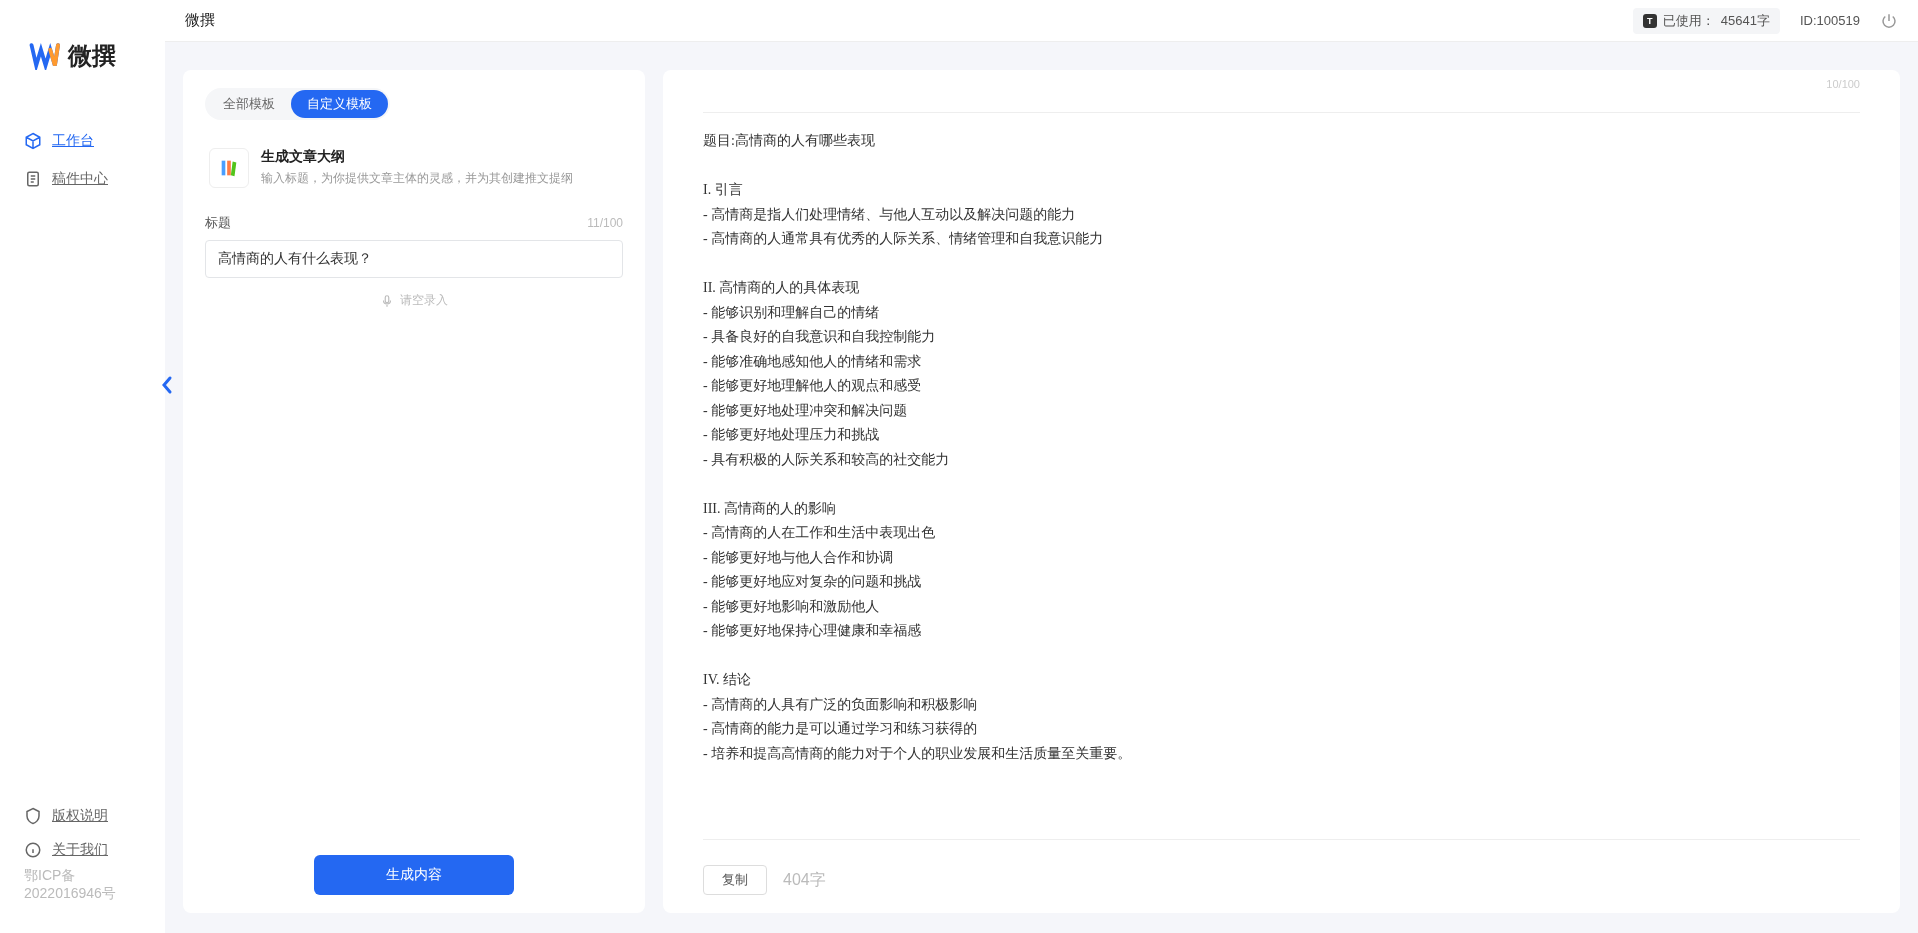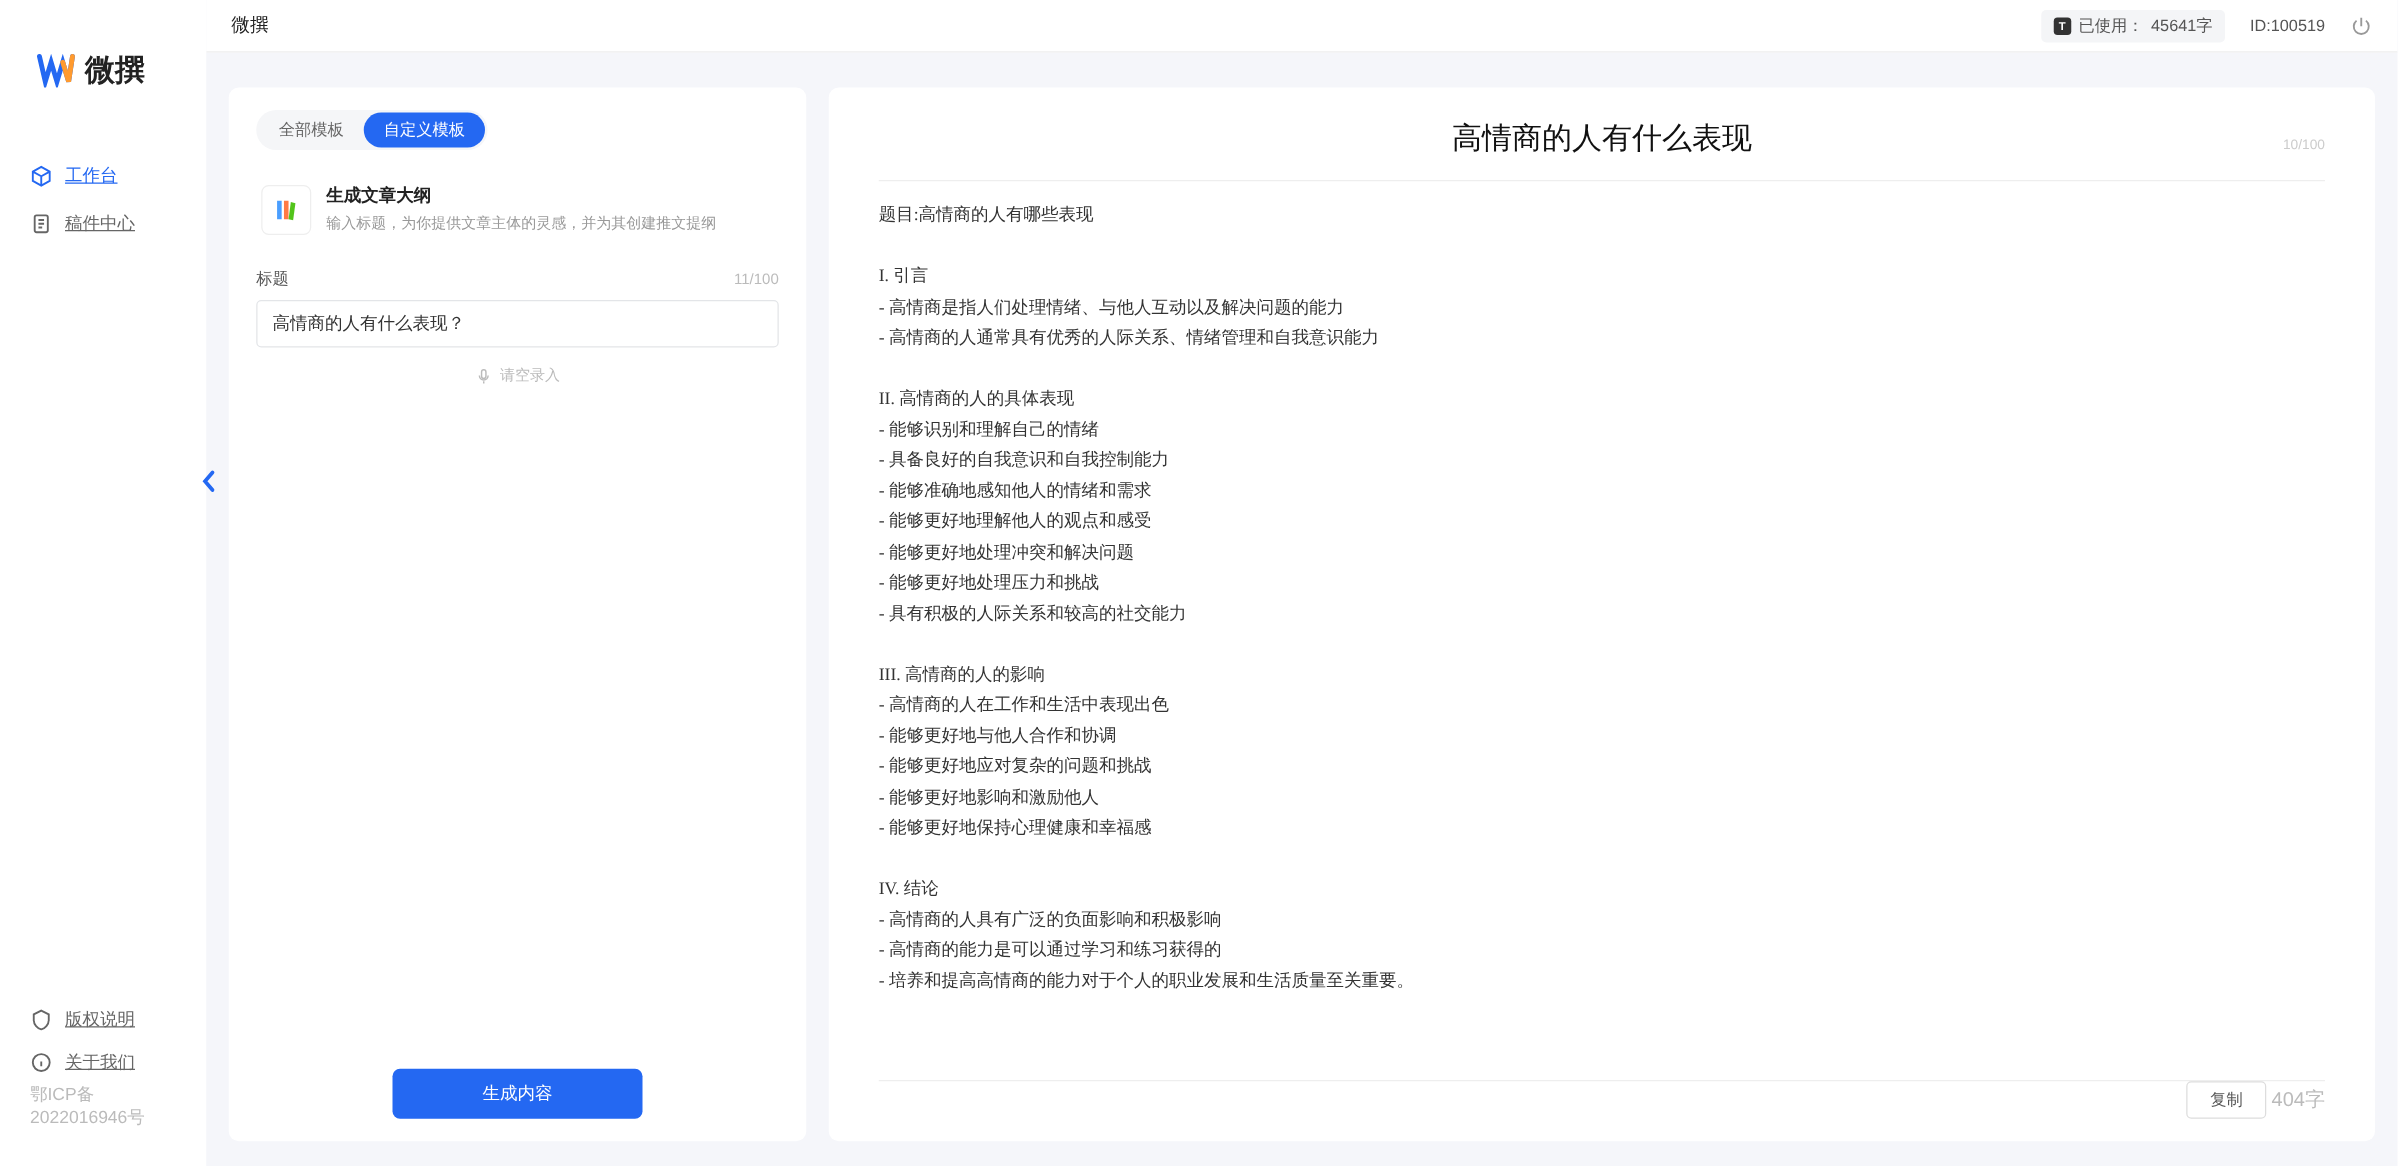--- a/index.html
+++ b/index.html
@@ -46,21 +46,21 @@
     .voice-icon { width: 14px; height: 14px; }
     .spacer { flex: 1; }
     .generate-btn { width: 200px; align-self: center; padding: 11px 0; background: #2468f2; color: #fff; border: none; border-radius: 6px; font-size: 14px; cursor: pointer; }
     
     .panel-right { flex: 1; background: #fff; border-radius: 8px; display: flex; flex-direction: column; padding: 24px 40px 18px; }
     .output-header { position: relative; text-align: center; padding-bottom: 18px; }
     .output-title { font-size: 24px; font-family: "SimSun", serif; color: #111; }
     .output-count { position: absolute; right: 0; bottom: 22px; font-size: 11px; color: #ccc; }
     .output-hr { border: none; border-top: 1px solid #eee; margin-bottom: 16px; }
     .output-body { flex: 1; font-size: 14px; line-height: 1.75; color: #333; white-space: pre-wrap; overflow-y: auto; font-family: "SimSun","Microsoft YaHei",serif; }
-    .output-footer { display: flex; justify-content: flex-end; align-items: center; gap: 4px; padding-top: 0; border-top: 1px solid #eee; }
+    .output-footer { display: flex; align-items: center; gap: 16px; padding-top: 25px; border-top: 1px solid #eee; }
     .copy-btn { padding: 5px 18px; border: 1px solid #ddd; background: #fff; border-radius: 4px; font-size: 13px; color: #555; cursor: pointer; }
     .word-count { font-size: 16px; color: #bbb; }
   </style>
 </head>
 <body>
 
 <div class="sidebar">
   <div class="logo">
     <svg class="logo-icon" viewBox="0 0 40 36">
         <path d="M4 4 L10 30 L16 10 L22 30 L28 10 L34 30 L38 4" stroke="#2468f2" stroke-width="5" fill="none" stroke-linecap="round"></path>
@@ -153,21 +153,20 @@
             <path d="M6 11a6 6 0 0 0 12 0M12 19v3"></path>
           </svg>
         <span>请空录入</span>
       </div>
       <div class="spacer"></div>
       <button class="generate-btn">生成内容</button>
     </div>
 
     <div class="panel-right">
       <div class="output-header">
-        <div class="output-title">高情商的人有什么表现</div>
         <div class="output-count">10/100</div>
       </div>
       <hr class="output-hr">
       <div class="output-body">题目:高情商的人有哪些表现
 
 I. 引言
 - 高情商是指人们处理情绪、与他人互动以及解决问题的能力
 - 高情商的人通常具有优秀的人际关系、情绪管理和自我意识能力
 
 II. 高情商的人的具体表现

